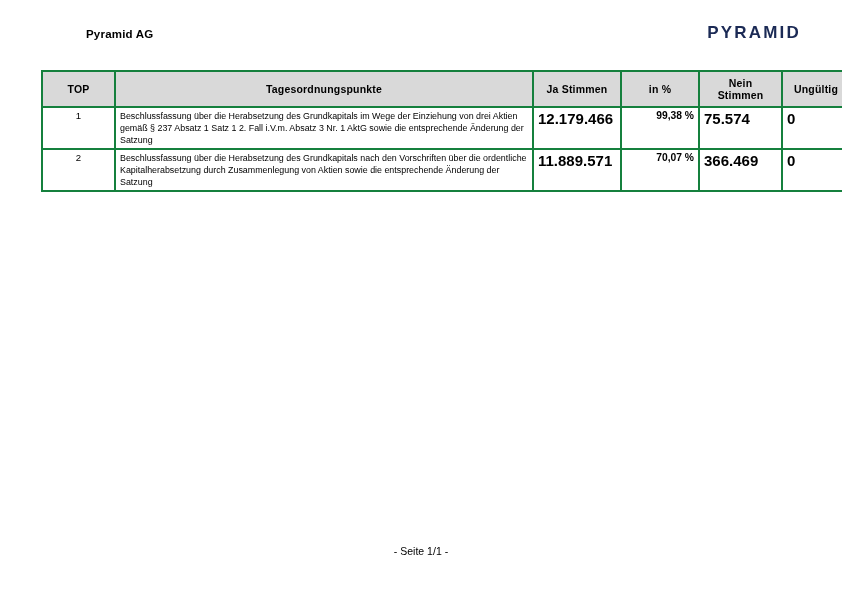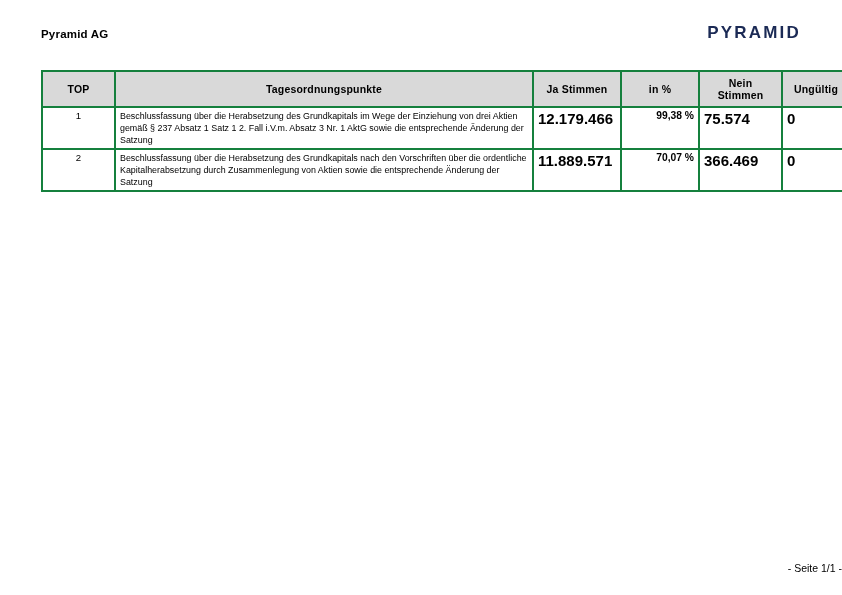--- a/index.html
+++ b/index.html
@@ -28,20 +28,21 @@
     top: 28px;
     width: 760px;
     display: flex;
     align-items: flex-start;
     justify-content: space-between;
   }
   .company-name {
     font-size: 11.5px;
     font-weight: bold;
     letter-spacing: 0.2px;
+    margin-left: 45px;
   }
   .logo {
     font-size: 17px;
     font-weight: bold;
     color: #1b2a55;
     letter-spacing: 2.2px;
     font-family: "Liberation Sans", sans-serif;
     margin-top: -5px;
   }
   .subtitle {
@@ -100,23 +101,23 @@
   td.pct-cell {
     text-align: right;
     font-size: 10.3px;
     font-weight: bold;
     padding-top: 6px;
     padding-right: 6px;
   }
   .footer {
     position: absolute;
     left: 0;
-    top: 562px;
+    top: 545px;
     width: 842px;
-    text-align: right;
+    text-align: center;
     font-size: 10.5px;
   }
 </style>
 </head>
 <body>
 
 <div class="page">
 
   <div class="header-row">
     <div class="company-name">Pyramid AG</div>

